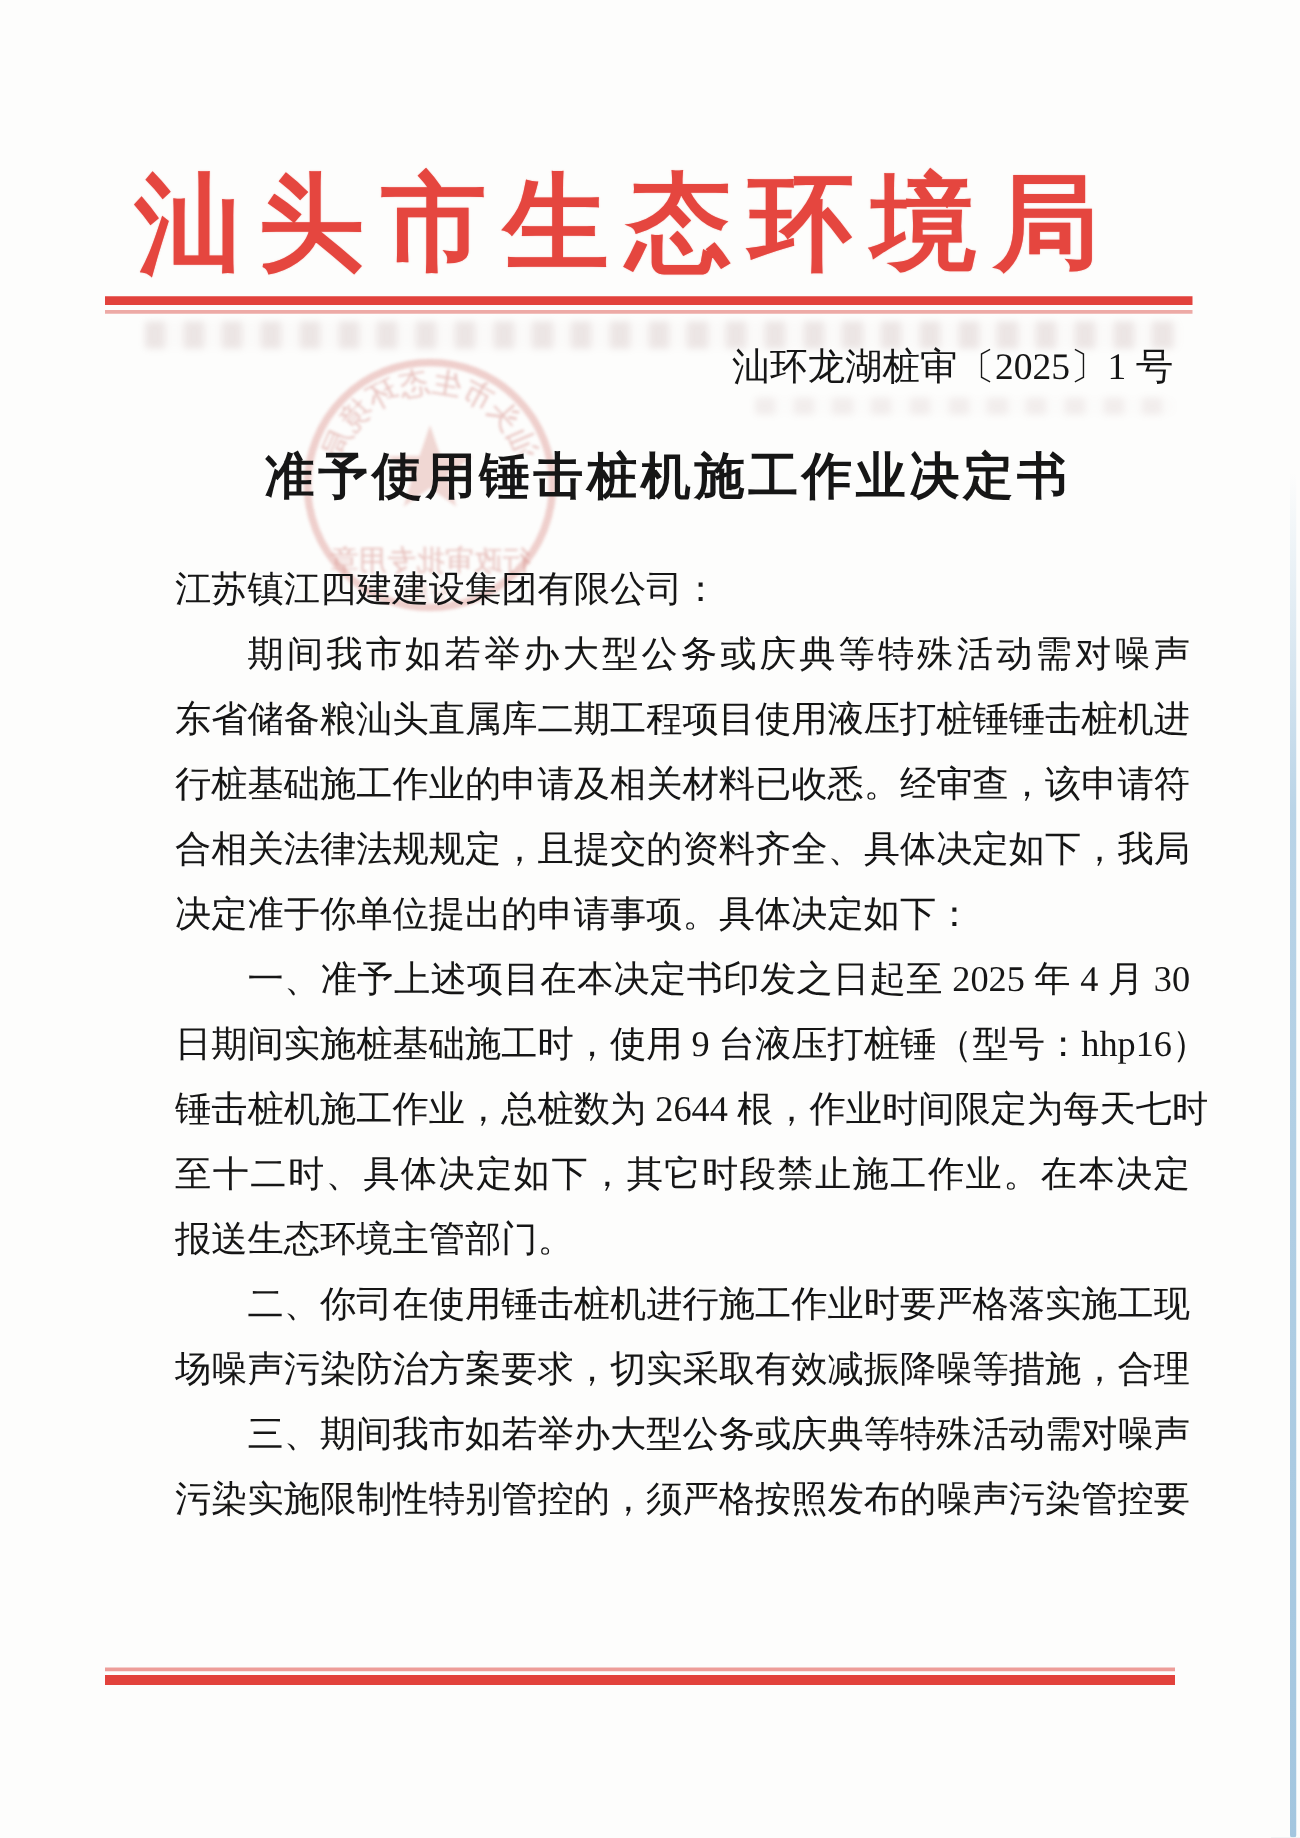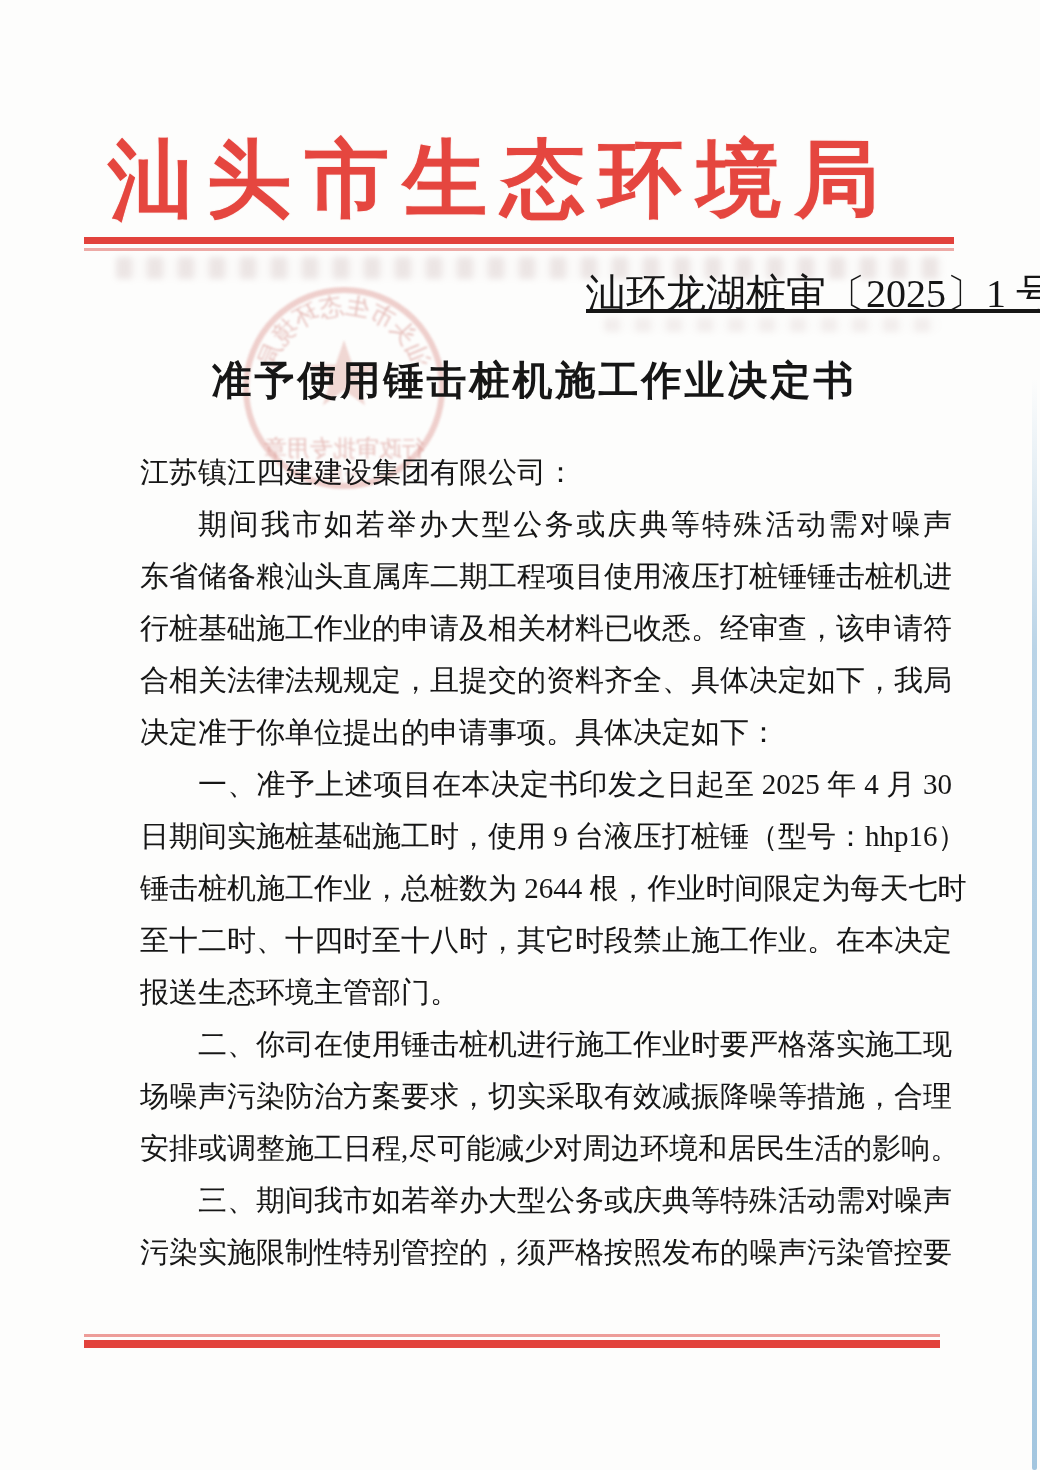--- a/index.html
+++ b/index.html
@@ -24,21 +24,21 @@
     position:absolute;
     background:repeating-linear-gradient(90deg,
       rgba(160,124,124,.55) 0 16px, rgba(160,124,124,.07) 16px 31px);
     filter:blur(3px);opacity:.33;border-radius:3px;
   }
   .ghost-1{left:116px;top:257px;width:828px;height:22px;}
   .ghost-2{left:604px;top:318px;width:336px;height:14px;opacity:.22;}
   
   .doc-number{
     position:absolute;left:586px;top:276px;width:370px;
-    font-size:40px;line-height:36px;white-space:nowrap;z-index:2;text-decoration:underline;
+    font-size:30px;line-height:36px;white-space:nowrap;z-index:2;
   }
   
   .stamp{
     position:absolute;left:229px;top:268px;width:230px;height:240px;
     z-index:1;filter:blur(1.3px);opacity:.75;
   }
   
   .doc-title{
     position:absolute;left:0;top:356px;width:1040px;z-index:2;
     text-align:center;font-size:40px;line-height:50px;font-weight:600;
@@ -100,25 +100,24 @@
   <div class="body-text">
     <div class="line">江苏镇江四建建设集团有限公司：</div>
     <div class="line j ind">期间我市如若举办大型公务或庆典等特殊活动需对噪声</div>
     <div class="line j">东省储备粮汕头直属库二期工程项目使用液压打桩锤锤击桩机进</div>
     <div class="line j">行桩基础施工作业的申请及相关材料已收悉。经审查，该申请符</div>
     <div class="line j">合相关法律法规规定，且提交的资料齐全、具体决定如下，我局</div>
     <div class="line">决定准于你单位提出的申请事项。具体决定如下：</div>
     <div class="line j ind">一、准予上述项目在本决定书印发之日起至 2025 年 4 月 30</div>
     <div class="line j">日期间实施桩基础施工时，使用 9 台液压打桩锤（型号：hhp16）</div>
     <div class="line j">锤击桩机施工作业，总桩数为 2644 根，作业时间限定为每天七时</div>
-    <div class="line j">至十二时、十四时至十八时，其它时段禁止施工作业。在本决定</div>
+    <div class="line j">至十二时、具体决定如下，其它时段禁止施工作业。在本决定</div>
     <div class="line">报送生态环境主管部门。</div>
     <div class="line j ind">二、你司在使用锤击桩机进行施工作业时要严格落实施工现</div>
     <div class="line j">场噪声污染防治方案要求，切实采取有效减振降噪等措施，合理</div>
-    <div class="line j">安排或调整施工日程,尽可能减少对周边环境和居民生活的影响。</div>
     <div class="line j ind">三、期间我市如若举办大型公务或庆典等特殊活动需对噪声</div>
     <div class="line j">污染实施限制性特别管控的，须严格按照发布的噪声污染管控要</div>
   </div>
 
   <div class="rule-b rule-thin-bottom"></div>
   <div class="rule-b rule-thick-bottom"></div>
 
   <div class="edge-blue"></div>
 
 </div>

